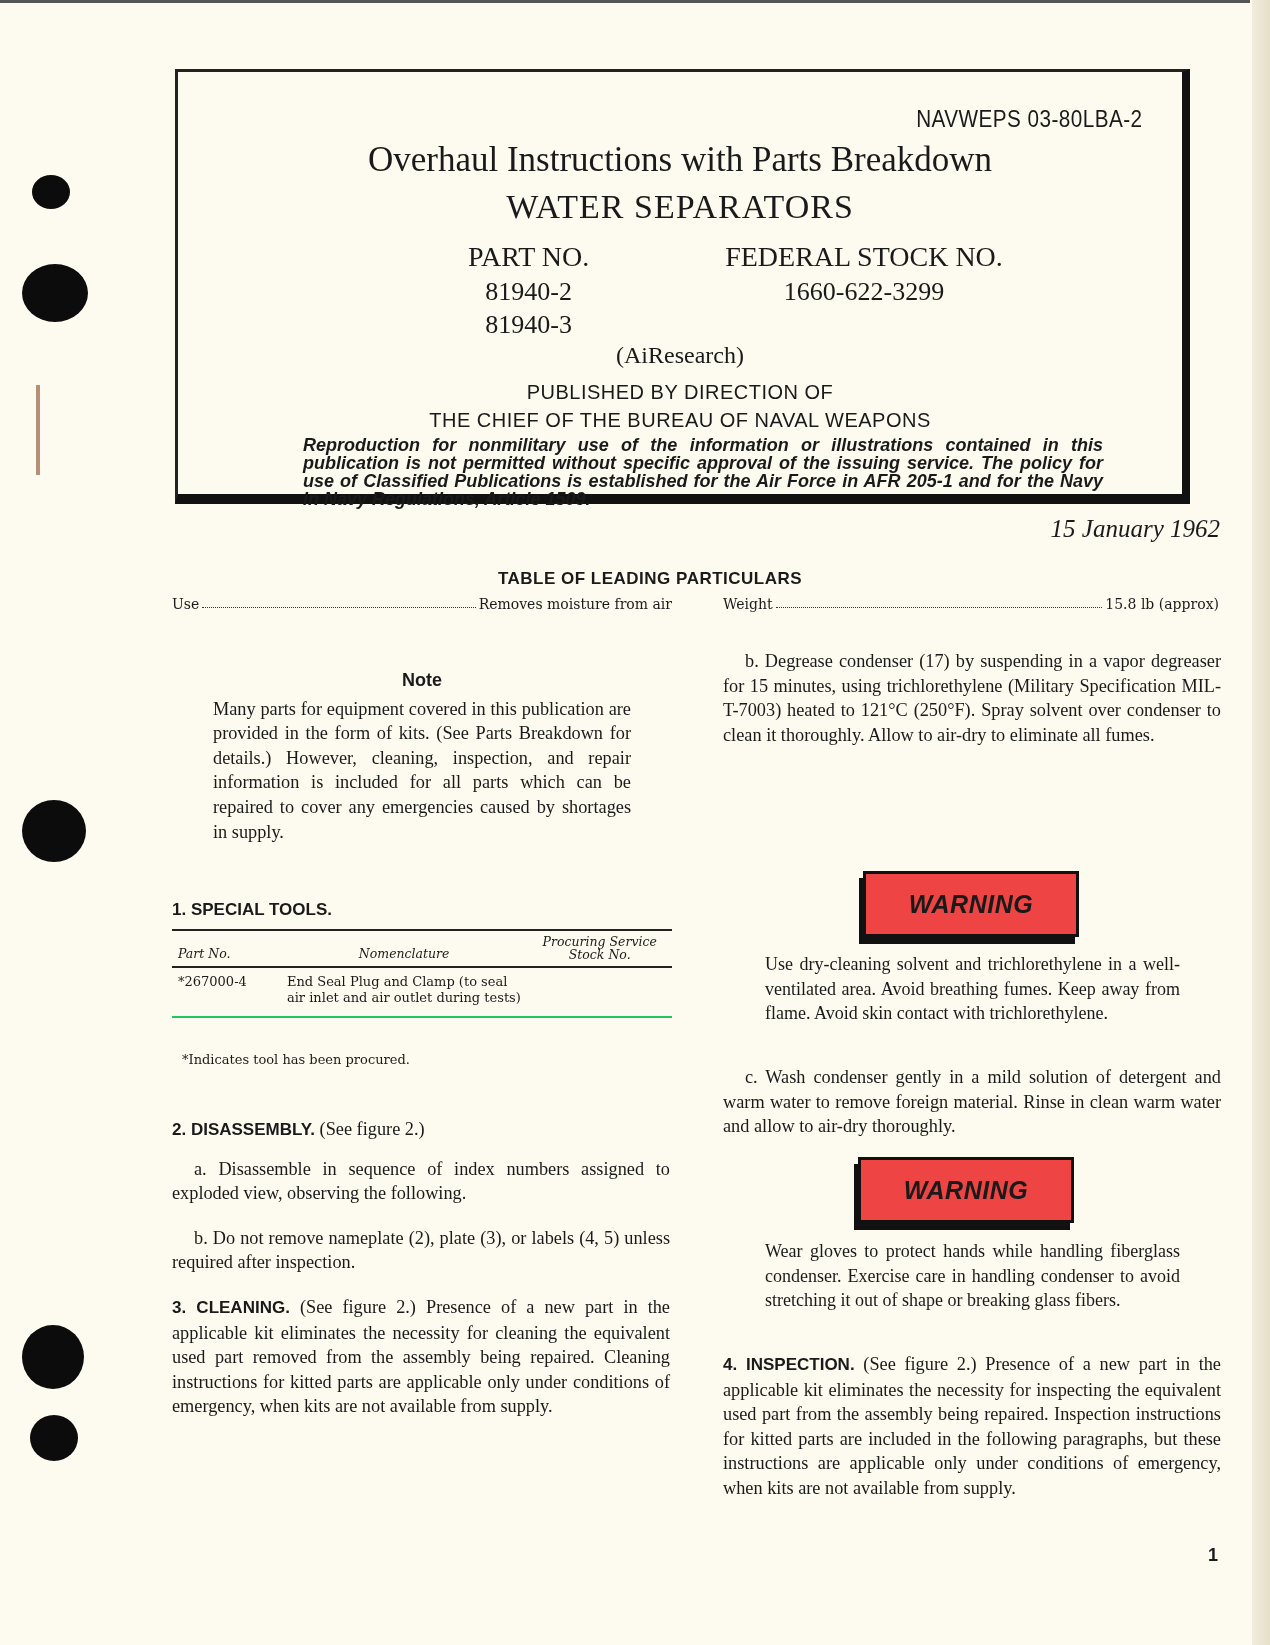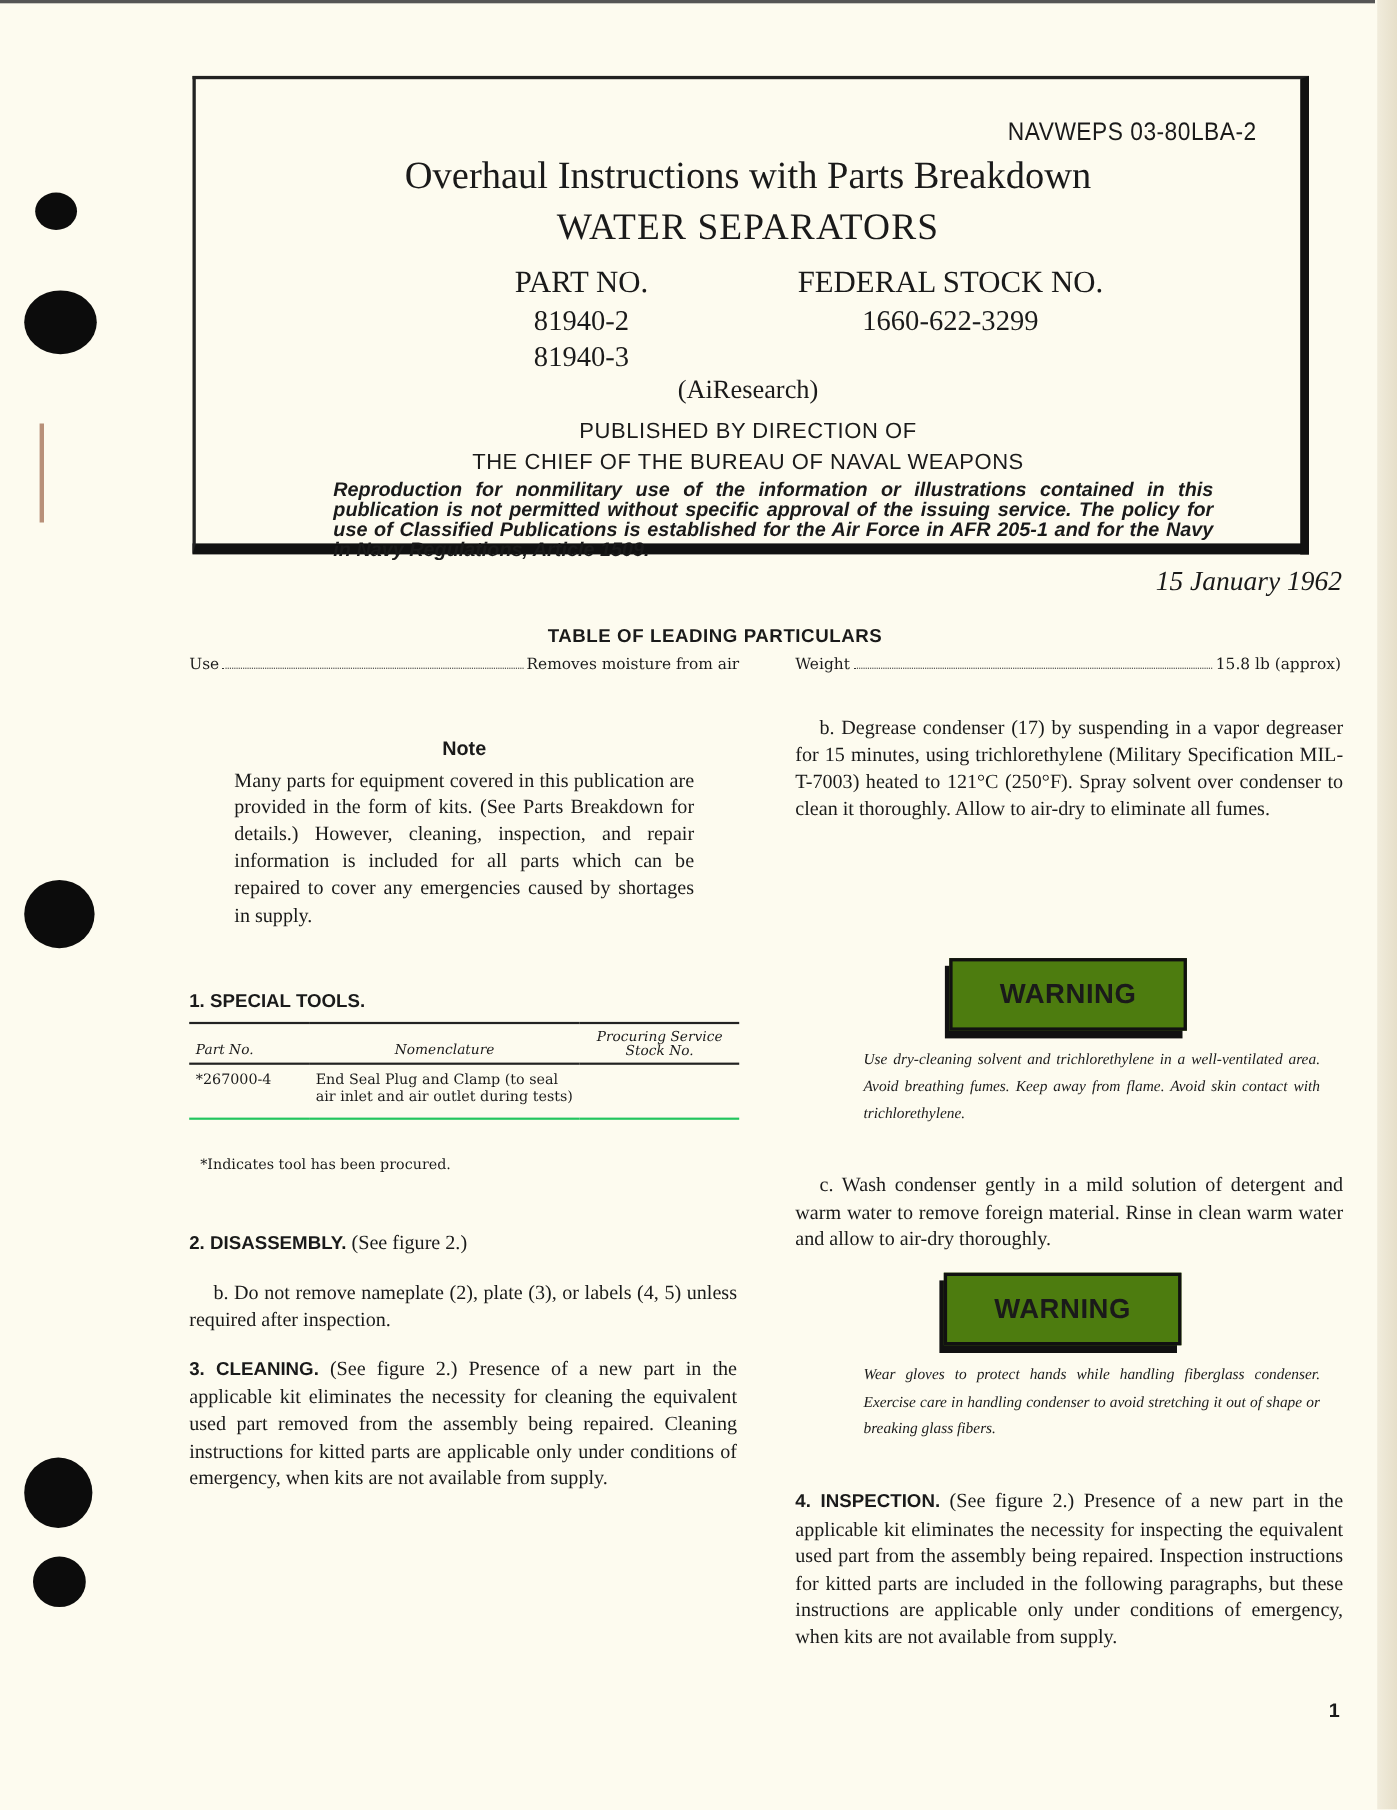--- a/index.html
+++ b/index.html
@@ -50,24 +50,24 @@
   .indent { text-indent: 22px; }
 
   .tools-table { position: absolute; left: 172px; top: 929px; width: 500px; border-collapse: collapse;
     font-family: "DejaVu Serif", serif; font-size: 13px; }
   .tools-table th { font-weight: normal; font-style: italic; font-size: 12.5px; padding: 4px 6px 5px 6px; vertical-align: bottom;
     border-top: 2px solid #222; border-bottom: 2px solid #222; }
   .tools-table td { vertical-align: top; padding: 6px 6px; line-height: 16px; }
   .tools-table tr.last td { border-bottom: 2px solid #22c55e; padding-bottom: 10px; }
   .tools-footnote { position: absolute; left: 182px; top: 1052px; font-family: "DejaVu Serif", serif; font-size: 13px; }
 
-  .warn-box { position: absolute; width: 210px; height: 60px; border: 3px solid #111; background: #4d7c0f;
+  .warn-box { position: absolute; width: 210px; height: 60px; border: 3px solid #111; background: #ef4444;
     box-shadow: -4px 7px 0 #111; display: flex; align-items: center; justify-content: center;
-    font-family: "Liberation Sans", sans-serif; font-weight: bold; font-size: 25px; letter-spacing: .5px; }
-  .warn-text { position: absolute; left: 785px; width: 415px; font-size: 14px; line-height: 24.6px; text-align: justify; font-style: italic; }
+    font-family: "Liberation Sans", sans-serif; font-weight: bold; font-size: 25px; letter-spacing: .5px; font-style: italic; }
+  .warn-text { position: absolute; left: 765px; width: 415px; font-size: 18px; line-height: 24.6px; text-align: justify; }
   .page-num { position: absolute; left: 1208px; top: 1545px; font-family: "Liberation Sans", sans-serif; font-weight: bold; font-size: 18px; }
 </style>
 </head>
 <body>
 
 <div class="topline"></div>
 <div class="right-edge"></div>
 <div class="hole" style="left:32px;top:175px;width:38px;height:34px;"></div>
 <div class="hole" style="left:22px;top:264px;width:66px;height:58px;"></div>
 <div class="hole" style="left:22px;top:800px;width:64px;height:62px;"></div>
@@ -129,20 +129,21 @@
       <td>*267000-4</td>
       <td>End Seal Plug and Clamp (to seal air inlet and air outlet during tests)</td>
       <td></td>
     </tr>
   </tbody>
 </table>
 <div class="tools-footnote">*Indicates tool has been procured.</div>
 
 <div class="col" style="left:172px;top:1117px;width:498px;">
   <p><span class="section-head">2. DISASSEMBLY.</span><span> (See figure 2.)</span></p>
+  <p class="indent" style="margin-top:14px;">a. Disassemble in sequence of index numbers assigned to exploded view, observing the following.</p>
   <p class="indent" style="margin-top:20px;">b. Do not remove nameplate (2), plate (3), or labels (4, 5) unless required after inspection.</p>
   <p style="margin-top:20px;"><span class="section-head">3. CLEANING.</span><span> (See figure 2.) Presence of a new part in the applicable kit eliminates the necessity for cleaning the equivalent used part removed from the assembly being repaired. Cleaning instructions for kitted parts are applicable only under conditions of emergency, when kits are not available from supply.</span></p>
 </div>
 
 <div class="col" style="left:723px;top:637px;width:498px;">
   <p class="indent" style="margin-top:12px;">b. Degrease condenser (17) by suspending in a vapor degreaser for 15 minutes, using trichlorethylene (Military Specification MIL-T-7003) heated to 121°C (250°F). Spray solvent over condenser to clean it thoroughly. Allow to air-dry to eliminate all fumes.</p>
 </div>
 
 <div class="warn-box" style="left:863px;top:871px;">WARNING</div>
 <div class="warn-text" style="top:952px;">Use dry-cleaning solvent and trichlorethylene in a well-ventilated area. Avoid breathing fumes. Keep away from flame. Avoid skin contact with trichlorethylene.</div>

